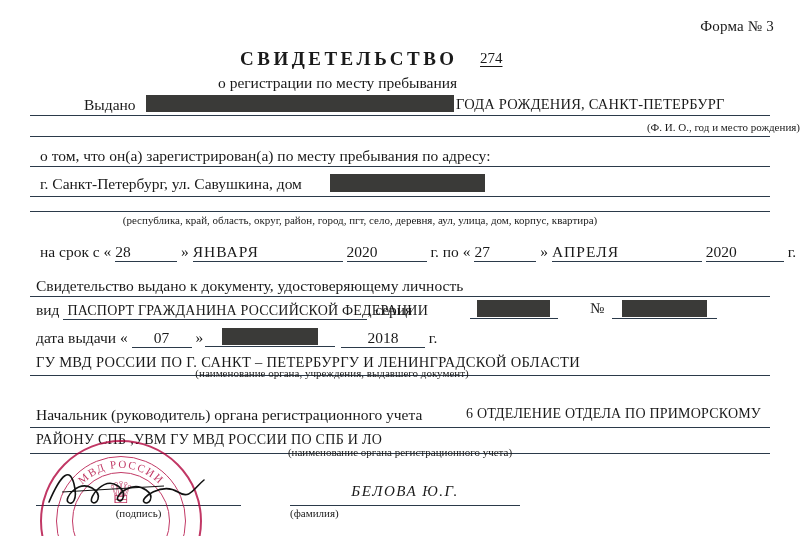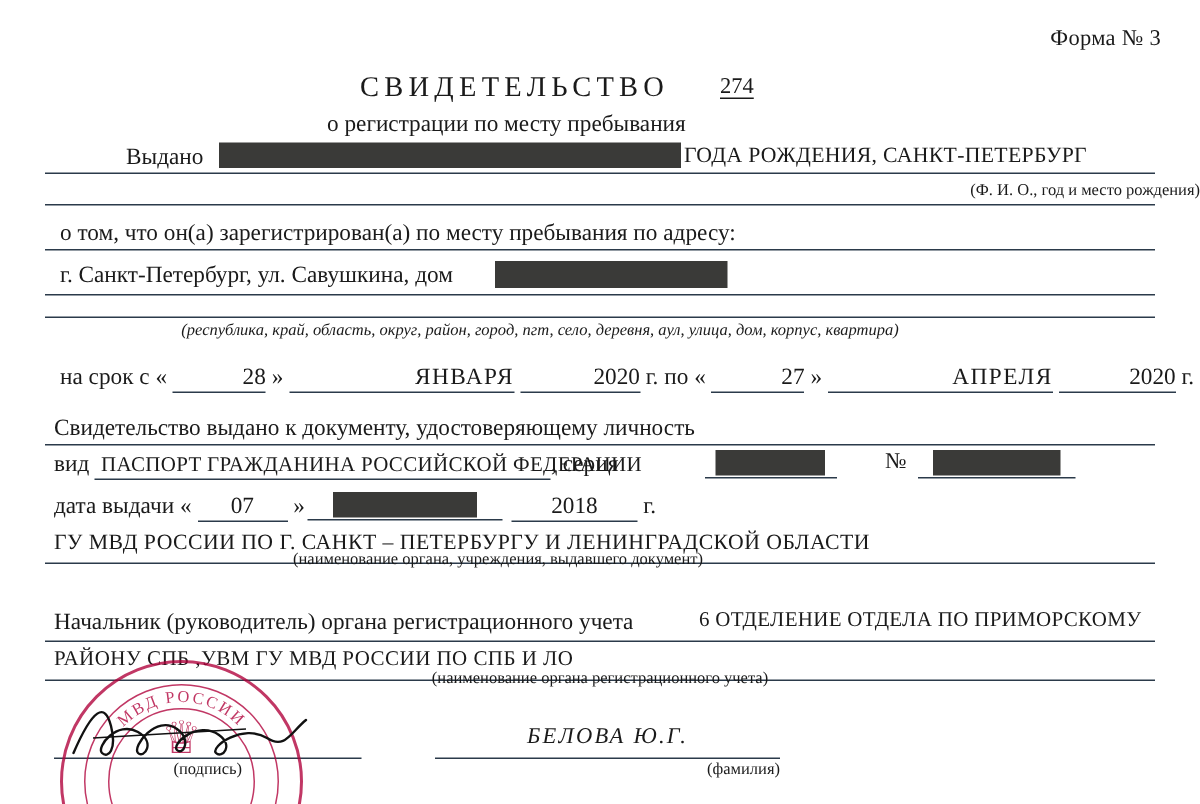--- a/index.html
+++ b/index.html
@@ -24,21 +24,21 @@
     right: 26px;
     font-size: 15px;
     letter-spacing: 0.2px;
   }
 
   .title-main {
     top: 48px;
     left: 240px;
     font-size: 19px;
     letter-spacing: 3.5px;
-    font-weight: 400;
+    font-weight: 700;
   }
   .title-num {
     top: 50px;
     left: 480px;
     font-size: 15px;
     text-decoration: underline;
     text-underline-offset: 3px;
   }
   .title-sub {
     top: 74px;
@@ -62,28 +62,28 @@
   .line-1 { top: 115px; left: 30px; width: 740px; }
   .line-2 { top: 136px; left: 30px; width: 740px; }
   .cap-fio { top: 121px; left: 0; width: 800px; text-align: right; font-size: 11px; }
 
   .txt-otom { top: 147px; left: 40px; font-size: 15.5px; }
   .txt-addr { top: 175px; left: 40px; font-size: 15.5px; }
   .redact-2 { top: 174px; left: 330px; width: 155px; height: 18px; }
   .line-3 { top: 166px; left: 30px; width: 740px; }
   .line-4 { top: 196px; left: 30px; width: 740px; }
   .line-5 { top: 211px; left: 30px; width: 740px; }
-  .cap-resp { top: 214px; left: 0; width: 720px; text-align: center; font-size: 11px; font-style: italic; }
+  .cap-resp { top: 214px; left: 0; width: 720px; text-align: center; font-size: 11px; }
 
   
   .srok-row { top: 243px; left: 40px; font-size: 15.5px; white-space: nowrap; }
   .srok-row .u {
     display: inline-block;
     border-bottom: 1px solid #2b3a4a;
-    text-align: right;
+    text-align: left;
     font-size: 15.5px;
   }
   .u-day1 { width: 62px; }
   .u-month1 { width: 150px; letter-spacing: 1px; }
   .u-year1 { width: 80px; }
   .u-day2 { width: 62px; }
   .u-month2 { width: 150px; letter-spacing: 1px; }
   .u-year2 { width: 78px; }
 
   .txt-svid-vyd { top: 277px; left: 36px; font-size: 15.5px; }
@@ -119,21 +119,21 @@
   .nach-val { top: 406px; left: 466px; font-size: 14px; letter-spacing: 0.2px; }
   .line-8 { top: 427px; left: 30px; width: 740px; }
   .nach-row2 { top: 432px; left: 36px; font-size: 14px; letter-spacing: 0.3px; }
   .line-9 { top: 453px; left: 30px; width: 740px; }
   .cap-organ2 { top: 446px; left: 0; width: 800px; text-align: center; font-size: 11px; }
 
   .line-sig { top: 505px; left: 36px; width: 205px; }
   .cap-podpis { top: 507px; left: 36px; width: 205px; text-align: center; font-size: 11px; }
   .line-fam { top: 505px; left: 290px; width: 230px; }
   .fam-name { top: 483px; left: 290px; width: 230px; text-align: center; font-size: 15px; letter-spacing: 1.5px; font-style: italic; }
-  .cap-fam { top: 507px; left: 290px; width: 230px; text-align: right; font-size: 11px; }
+  .cap-fam { top: 507px; left: 290px; width: 230px; text-align: left; font-size: 11px; }
 
   .caption { color: #1a1a1a; font-family: "Liberation Serif", serif; }
 
   
   .stamp {
     top: 440px;
     left: 40px;
     width: 158px;
     height: 158px;
     border: 2px solid #b0003a;

